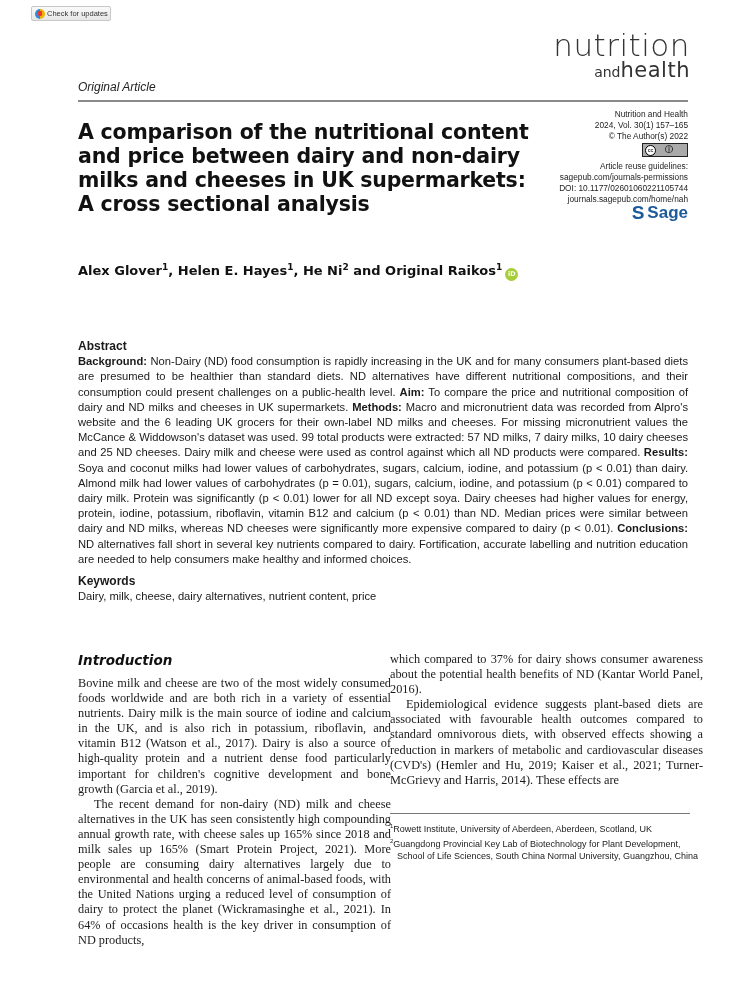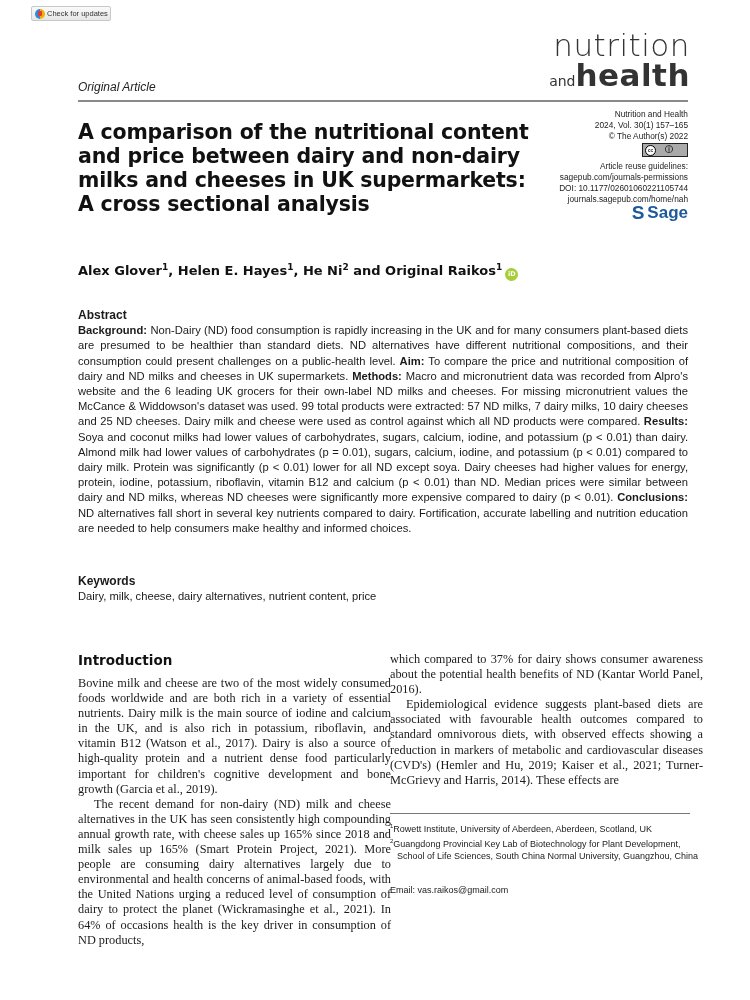--- a/index.html
+++ b/index.html
@@ -19,47 +19,47 @@
     .original-article {
       position: absolute; left: 78px; top: 80px;
       font-family: "Liberation Sans", sans-serif; font-style: italic; font-size: 12px; color: #222;
     }
     .header-rule { position: absolute; left: 78px; top: 100px; width: 610px; height: 2px; background: #8a8a8a; }
 
     .journal-logo { position: absolute; right: 60px; top: 30px; text-align: right; font-family: "DejaVu Sans", sans-serif; color: #333; line-height: 1; }
     .journal-logo .l1 { font-size: 31px; font-weight: 300; letter-spacing: 0.5px; }
     .journal-logo .l2 { margin-top: -1px; }
     .journal-logo .and { font-size: 14px; }
-    .journal-logo .health { font-size: 31px; font-weight: 700; letter-spacing: 0.5px; text-align: center; }
+    .journal-logo .health { font-size: 21px; font-weight: 400; letter-spacing: 0.5px; text-align: center; }
 
     .meta { position: absolute; right: 62px; top: 109px; text-align: right; font-family: "Liberation Sans", sans-serif; font-size: 8.3px; line-height: 11px; color: #222; }
     .cc-badge { display: inline-block; width: 44px; height: 12px; background: #aaa; border: 1px solid #222; position: relative; margin: 1px 0; }
     .cc-badge .cc { position: absolute; left: 2px; top: 1px; width: 9px; height: 9px; border-radius: 50%; background: #fff; border: 1px solid #000; font-size: 5px; line-height: 9px; text-align: center; font-weight: bold; }
     .cc-badge .by { position: absolute; left: 22px; top: 0px; font-size: 8px; font-weight: bold; }
     .sage { display: inline-flex; align-items: center; gap: 3px; margin-top: 2px; color: #1d5a9c; font-weight: bold; font-size: 17px; font-family: "Liberation Sans", sans-serif; }
     .sage .s-icon { font-size: 19px; font-weight: 900; }
 
     .title { position: absolute; left: 78px; top: 120px; width: 460px; font-family: "DejaVu Sans", sans-serif; font-weight: bold; font-size: 20.5px; line-height: 24px; color: #111; letter-spacing: -0.2px; }
     .authors { position: absolute; left: 78px; top: 262px; font-family: "DejaVu Sans", sans-serif; font-weight: bold; font-size: 13px; color: #111; }
     .authors sup { font-size: 9px; }
     .orcid { display: inline-block; width: 13px; height: 13px; border-radius: 50%; background: #a6ce39; color: #fff; font-size: 6.5px; line-height: 13px; text-align: center; vertical-align: -1px; margin-left: 3px; font-weight: bold; }
 
-    .abstract { position: absolute; left: 78px; top: 308px; width: 610px; font-family: "Liberation Sans", sans-serif; font-size: 11.2px; line-height: 15.2px; color: #1a1a1a; text-align: justify; }
+    .abstract { position: absolute; left: 78px; top: 339px; width: 610px; font-family: "Liberation Sans", sans-serif; font-size: 11.2px; line-height: 15.2px; color: #1a1a1a; text-align: justify; }
     .abstract .h { font-weight: bold; font-size: 12px; }
     .abstract b { font-weight: bold; }
 
     .keywords { position: absolute; left: 78px; top: 574px; width: 610px; font-family: "Liberation Sans", sans-serif; font-size: 11.2px; line-height: 15px; }
     .keywords .h { font-weight: bold; font-size: 12px; }
 
     .col { position: absolute; width: 313px; font-family: "Liberation Serif", serif; font-size: 12.3px; line-height: 15.1px; text-align: justify; color: #1a1a1a; }
     .col p { margin: 0; }
     .col p.indent { text-indent: 16px; }
     .col-left { left: 78px; top: 652px; }
     .col-right { left: 390px; top: 652px; }
-    .intro-h { position: absolute; left: 78px; top: 652px; font-family: "DejaVu Sans", sans-serif; font-weight: bold; font-size: 13.5px; color: #111; }
+    .intro-h { position: absolute; left: 78px; top: 652px; font-family: "DejaVu Sans", sans-serif; font-weight: bold; font-size: 13.5px; color: #111; font-style: italic; }
     .col-left-body { top: 676px; }
 
     .foot-rule { position: absolute; left: 390px; top: 813px; width: 300px; height: 1px; background: #777; }
     .footnotes { position: absolute; left: 390px; top: 820px; width: 310px; font-family: "Liberation Sans", sans-serif; font-size: 9px; line-height: 12px; color: #222; }
     .footnotes .fn { padding-left: 7px; text-indent: -7px; }
     .footnotes sup { font-size: 6px; }
     .corr { position: absolute; left: 390px; top: 884px; width: 310px; font-family: "Liberation Sans", sans-serif; font-size: 9px; line-height: 12px; color: #222; }
     .corr .h { font-weight: bold; font-size: 9.5px; }
   </style>
 </head>
@@ -121,14 +121,13 @@
   <p class="indent">Epidemiological evidence suggests plant-based diets are associated with favourable health outcomes compared to standard omnivorous diets, with observed effects showing a reduction in markers of metabolic and cardiovascular diseases (CVD's) (Hemler and Hu, 2019; Kaiser et al., 2021; Turner-McGrievy and Harris, 2014). These effects are</p>
 </div>
 
 <div class="foot-rule"></div>
 <div class="footnotes">
   <div class="fn"><sup>1</sup><span>Rowett Institute, University of Aberdeen, Aberdeen, Scotland, UK</span></div>
   <div class="fn"><sup>2</sup><span>Guangdong Provincial Key Lab of Biotechnology for Plant Development, School of Life Sciences, South China Normal University, Guangzhou, China</span></div>
 </div>
 
 <div class="corr">
-  <div><span>Email: </span><span>vas.raikos@gmail.com</span></div>
 </div>
 
 </body></html>

